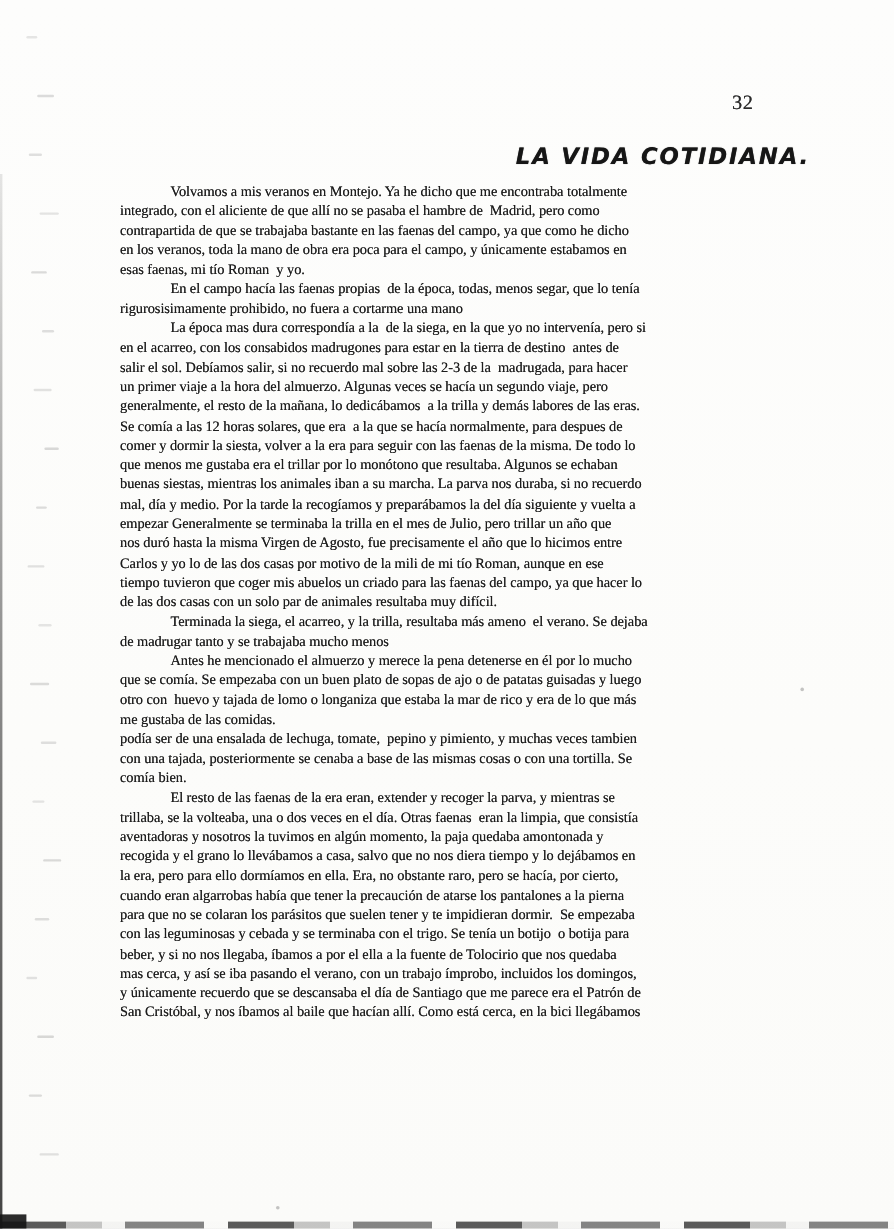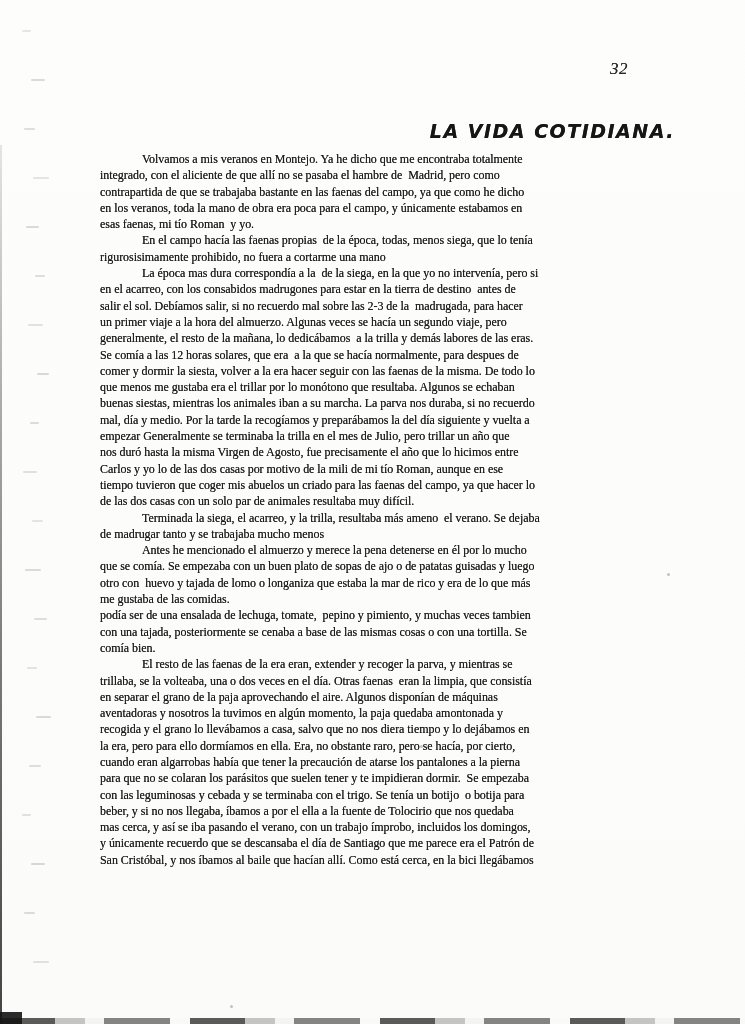--- a/index.html
+++ b/index.html
@@ -10,27 +10,26 @@
   .scan-page {
     position: relative;
     width: 745px;
     height: 1024px;
     background: linear-gradient(180deg, #fdfdfc 0%, #fcfcfa 60%, #fbfbf9 100%);
     overflow: hidden;
     font-family: "Liberation Serif", serif;
   }
   .page-number {
     position: absolute;
-    top: 59px;
+    top: 76px;
     left: 610px;
     font-size: 17px;
     color: #2a2a2a;
     letter-spacing: 0.5px;
     text-shadow: 0 0 0.5px rgba(40,40,40,0.8);
-    font-style: italic;
   }
   .doc {
     position: absolute;
     left: 100px;
     top: 120px;
     width: 575px;
   }
   .title {
     margin: 0 0 9px 44px;
     font-family: "DejaVu Sans", sans-serif;
@@ -116,31 +115,31 @@
     <h1 class="title">LA VIDA COTIDIANA.</h1>
     <div id="paragraphs">
         <div class="para">
           <div class="line first">Volvamos a mis veranos en Montejo. Ya he dicho que me encontraba totalmente</div>
           <div class="line">integrado, con el aliciente de que allí no se pasaba el hambre de  Madrid, pero como</div>
           <div class="line">contrapartida de que se trabajaba bastante en las faenas del campo, ya que como he dicho</div>
           <div class="line">en los veranos, toda la mano de obra era poca para el campo, y únicamente estabamos en</div>
           <div class="line">esas faenas, mi tío Roman  y yo.</div>
         </div>
         <div class="para">
-          <div class="line first">En el campo hacía las faenas propias  de la época, todas, menos siega, que lo tenía</div>
+          <div class="line first">En el campo hacía las faenas propias  de la época, todas, menos segar, que lo tenía</div>
           <div class="line">rigurosisimamente prohibido, no fuera a cortarme una mano</div>
         </div>
         <div class="para">
           <div class="line first">La época mas dura correspondía a la  de la siega, en la que yo no intervenía, pero si</div>
           <div class="line">en el acarreo, con los consabidos madrugones para estar en la tierra de destino  antes de</div>
           <div class="line">salir el sol. Debíamos salir, si no recuerdo mal sobre las 2-3 de la  madrugada, para hacer</div>
           <div class="line">un primer viaje a la hora del almuerzo. Algunas veces se hacía un segundo viaje, pero</div>
           <div class="line">generalmente, el resto de la mañana, lo dedicábamos  a la trilla y demás labores de las eras.</div>
           <div class="line">Se comía a las 12 horas solares, que era  a la que se hacía normalmente, para despues de</div>
-          <div class="line">comer y dormir la siesta, volver a la era hacer seguir con las faenas de la misma. De todo lo</div>
+          <div class="line">comer y dormir la siesta, volver a la era para seguir con las faenas de la misma. De todo lo</div>
           <div class="line">que menos me gustaba era el trillar por lo monótono que resultaba. Algunos se echaban</div>
           <div class="line">buenas siestas, mientras los animales iban a su marcha. La parva nos duraba, si no recuerdo</div>
           <div class="line">mal, día y medio. Por la tarde la recogíamos y preparábamos la del día siguiente y vuelta a</div>
           <div class="line">empezar Generalmente se terminaba la trilla en el mes de Julio, pero trillar un año que</div>
           <div class="line">nos duró hasta la misma Virgen de Agosto, fue precisamente el año que lo hicimos entre</div>
           <div class="line">Carlos y yo lo de las dos casas por motivo de la mili de mi tío Roman, aunque en ese</div>
           <div class="line">tiempo tuvieron que coger mis abuelos un criado para las faenas del campo, ya que hacer lo</div>
           <div class="line">de las dos casas con un solo par de animales resultaba muy difícil.</div>
         </div>
         <div class="para">
@@ -154,21 +153,20 @@
           <div class="line">me gustaba de las comidas.</div>
         </div>
         <div class="para">
           <div class="line">podía ser de una ensalada de lechuga, tomate,  pepino y pimiento, y muchas veces tambien</div>
           <div class="line">con una tajada, posteriormente se cenaba a base de las mismas cosas o con una tortilla. Se</div>
           <div class="line">comía bien.</div>
         </div>
         <div class="para">
           <div class="line first">El resto de las faenas de la era eran, extender y recoger la parva, y mientras se</div>
           <div class="line">trillaba, se la volteaba, una o dos veces en el día. Otras faenas  eran la limpia, que consistía</div>
-          <div class="line">en separar el grano de la paja aprovechando el aire. Algunos disponían de máquinas</div>
           <div class="line">aventadoras y nosotros la tuvimos en algún momento, la paja quedaba amontonada y</div>
           <div class="line">recogida y el grano lo llevábamos a casa, salvo que no nos diera tiempo y lo dejábamos en</div>
           <div class="line">la era, pero para ello dormíamos en ella. Era, no obstante raro, pero se hacía, por cierto,</div>
           <div class="line">cuando eran algarrobas había que tener la precaución de atarse los pantalones a la pierna</div>
           <div class="line">para que no se colaran los parásitos que suelen tener y te impidieran dormir.  Se empezaba</div>
           <div class="line">con las leguminosas y cebada y se terminaba con el trigo. Se tenía un botijo  o botija para</div>
           <div class="line">beber, y si no nos llegaba, íbamos a por el ella a la fuente de Tolocirio que nos quedaba</div>
           <div class="line">mas cerca, y así se iba pasando el verano, con un trabajo ímprobo, incluidos los domingos,</div>
           <div class="line">y únicamente recuerdo que se descansaba el día de Santiago que me parece era el Patrón de</div>
           <div class="line">San Cristóbal, y nos íbamos al baile que hacían allí. Como está cerca, en la bici llegábamos</div>

